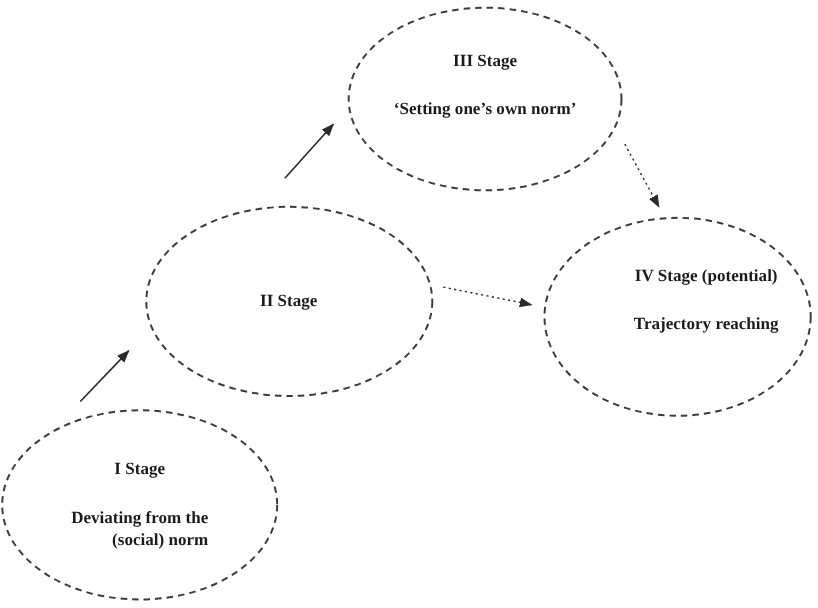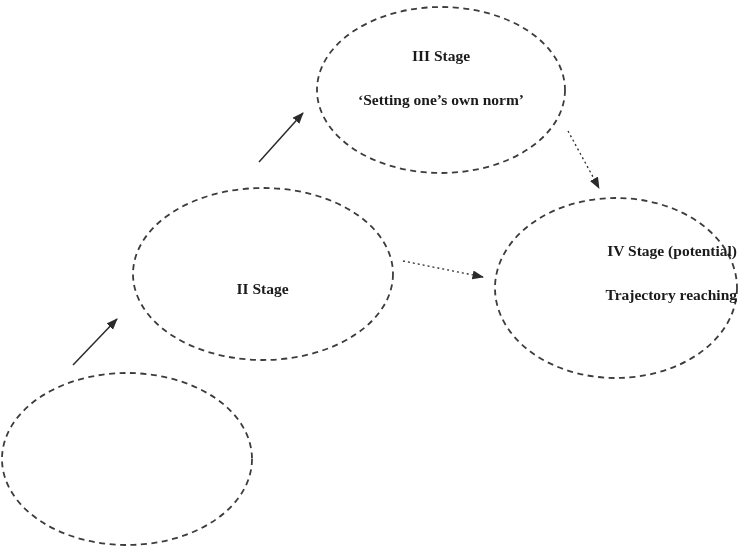--- a/index.html
+++ b/index.html
@@ -51,25 +51,25 @@
     line-height: 20px;
   }
   .stage-title {
     white-space: pre-line;
   }
   .stage-desc {
     margin-top: 24px;
     white-space: pre-line;
   }
   .stage-1 { left: 2px;   top: 373px; width: 250px; height: 172px; }
-  .stage-2 { left: 132px; top: 203px; width: 261px; height: 172px; }
+  .stage-2 { left: 132px; top: 188px; width: 261px; height: 172px; }
   .stage-3 { left: 317px; top: 7px;   width: 248px; height: 164px; padding-bottom: 22px; }
   .stage-4 {
     left: 495px; top: 198px; width: 242px; height: 180px;
-    align-items: flex-end; text-align: left;
+    align-items: center; text-align: left;
     padding-left: 52px; padding-bottom: 30px;
   }
 </style>
 </head>
 <body>
 
 <div class="canvas">
 
   <svg class="shape-layer" width="744" height="553" viewBox="0 0 744 553">
     <defs>
@@ -82,20 +82,25 @@
     <ellipse class="stage-ellipse" cx="263" cy="274" rx="130" ry="86"></ellipse>
     <ellipse class="stage-ellipse" cx="441" cy="90" rx="124" ry="83"></ellipse>
     <ellipse class="stage-ellipse" cx="616" cy="288" rx="121" ry="90"></ellipse>
 
     <line class="arrow-solid" x1="73" y1="365" x2="117" y2="319" marker-end="url(#arrowhead)"></line>
     <line class="arrow-solid" x1="259" y1="162" x2="303" y2="113" marker-end="url(#arrowhead)"></line>
     <line class="arrow-dotted" x1="403" y1="261" x2="483" y2="277" marker-end="url(#arrowhead)"></line>
     <line class="arrow-dotted" x1="568" y1="131" x2="599" y2="188" marker-end="url(#arrowhead)"></line>
   </svg>
 
+  <div class="stage stage-1">
+    <div class="stage-title">I Stage</div>
+    <div class="stage-desc">Deviating from the
+(social) norm</div>
+  </div>
 
   <div class="stage stage-2">
     <div class="stage-title">II Stage</div>
   </div>
 
   <div class="stage stage-3">
     <div class="stage-title">III Stage</div>
     <div class="stage-desc">‘Setting one’s own norm’</div>
   </div>
 

